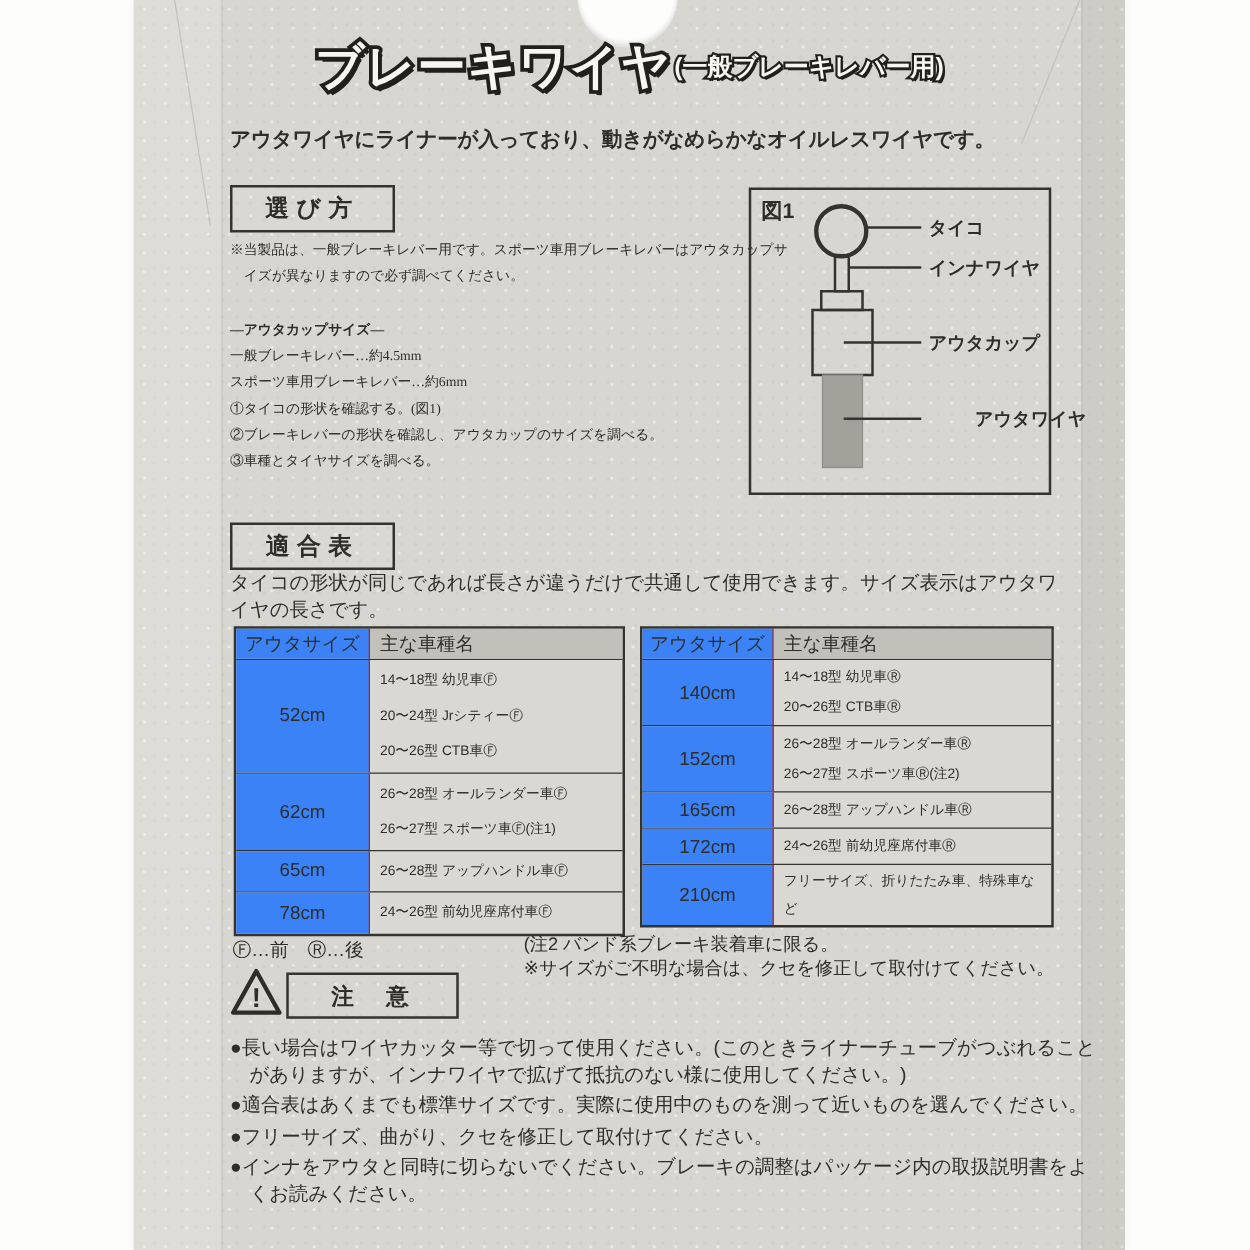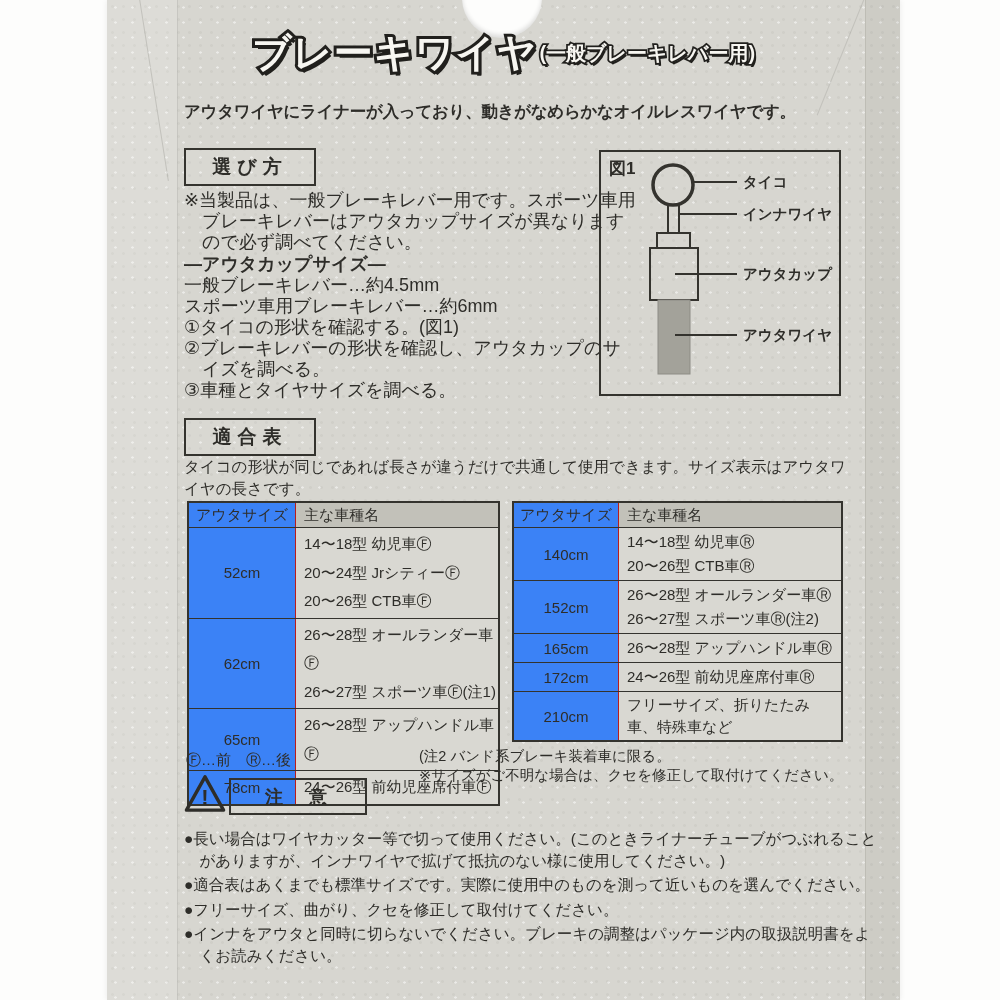--- a/index.html
+++ b/index.html
@@ -41,21 +41,21 @@
   .title-suffix{font-size:20px;margin-left:2px;vertical-align:6px;}
   .title-suffix.outline::before{-webkit-text-stroke:3.5px #21201d;text-shadow:2px 2.5px 0 #21201d;}
 
   .subtitle{position:absolute;left:77px;top:101px;font-size:16.5px;font-weight:bold;letter-spacing:-0.3px;}
 
   .sec-box{position:absolute;border:2px solid #34332e;display:flex;align-items:center;justify-content:center;
     font-size:19px;font-weight:bold;letter-spacing:6px;background:rgba(255,255,255,0.06);}
   .howto-box{left:77px;top:148px;width:128px;height:34px;}
   .compat-box{left:77px;top:418px;width:128px;height:34px;}
 
-  .body-txt{font-size:18px;line-height:21px;}
+  .body-txt{font-size:11px;line-height:21px;font-family:Liberation Serif, serif;}
   .hang{padding-left:1em;text-indent:-1em;}
   .howto-note{position:absolute;left:77px;top:190px;width:436px;}
   .cup-block{position:absolute;left:77px;top:254px;width:436px;}
   .cup-title{font-weight:bold;}
   .steps-block{position:absolute;left:77px;top:317px;width:440px;}
   .steps-block div{margin-bottom:0;}
 
   
   .figure-box{position:absolute;left:492px;top:150px;width:238px;height:242px;border:2px solid #34332e;}
   .figure-label{position:absolute;left:8px;top:5px;font-size:17px;font-weight:bold;}
@@ -66,21 +66,21 @@
   
   .ctable{position:absolute;top:501px;border:2px solid #34332e;background:#d9d8d2;}
   .t-front{left:80px;width:309px;}
   .t-rear{left:405px;width:327px;}
   .trow{display:flex;border-top:1px solid #34332e;}
   .trow:first-child{border-top:none;}
   .size-cell{background:#3b82f6;display:flex;align-items:center;justify-content:center;
     font-size:15px;border-right:1px solid #b91c1c;flex:none;}
   .t-front .size-cell{width:106px;}
   .t-rear .size-cell{width:104px;}
-  .model-cell{flex:1;padding:2px 0 2px 8px;display:flex;flex-direction:column;justify-content:center;font-size:15px;}
+  .model-cell{flex:1;padding:2px 0 2px 8px;display:flex;flex-direction:column;justify-content:center;font-size:11px;}
   .hdr-row{height:24px;}
   .hdr-row .size-cell{font-size:15px;}
   .hdr-row .model-cell{background:#c2c1b9;justify-content:center;padding-top:0;padding-bottom:0;font-size:15px;}
   .t-front .model-line{line-height:28.5px;}
   .t-rear .model-line{line-height:24px;}
   .t-rear .model-cell{padding-right:4px;}
 
   .legend{position:absolute;left:79px;top:751px;font-size:15px;}
   .notes{position:absolute;left:312px;top:747px;font-size:14.5px;line-height:19px;white-space:nowrap;}
 
@@ -132,21 +132,21 @@
       <rect x="49" y="96" width="48" height="52" fill="none" stroke="#34332e" stroke-width="2"></rect>
       <rect x="57" y="148" width="32" height="74" fill="#a3a29a" stroke="#8d8c85" stroke-width="1"></rect>
       <line x1="93" y1="30" x2="136" y2="30" stroke="#34332e" stroke-width="2"></line>
       <line x1="79" y1="62" x2="136" y2="62" stroke="#34332e" stroke-width="2"></line>
       <line x1="74" y1="122" x2="136" y2="122" stroke="#34332e" stroke-width="2"></line>
       <line x1="74" y1="183" x2="136" y2="183" stroke="#34332e" stroke-width="2"></line>
     </svg>
     <div class="fig-part-label" style="top:21px;">タイコ</div>
     <div class="fig-part-label" style="top:53px;">インナワイヤ</div>
     <div class="fig-part-label" style="top:113px;">アウタカップ</div>
-    <div class="fig-part-label" style="top:174px;">アウタワイヤ</div>
+    <div class="fig-part-label" style="top:174px;margin-left:37px;">アウタワイヤ</div>
   </div>
 
   <div class="sec-box compat-box">適合表</div>
   <div class="compat-desc">タイコの形状が同じであれば長さが違うだけで共通して使用できます。サイズ表示はアウタワイヤの長さです。</div>
 
   <div class="ctable t-front">
     <div class="trow hdr-row">
       <div class="size-cell">アウタサイズ</div>
       <div class="model-cell">主な車種名</div>
     </div>

